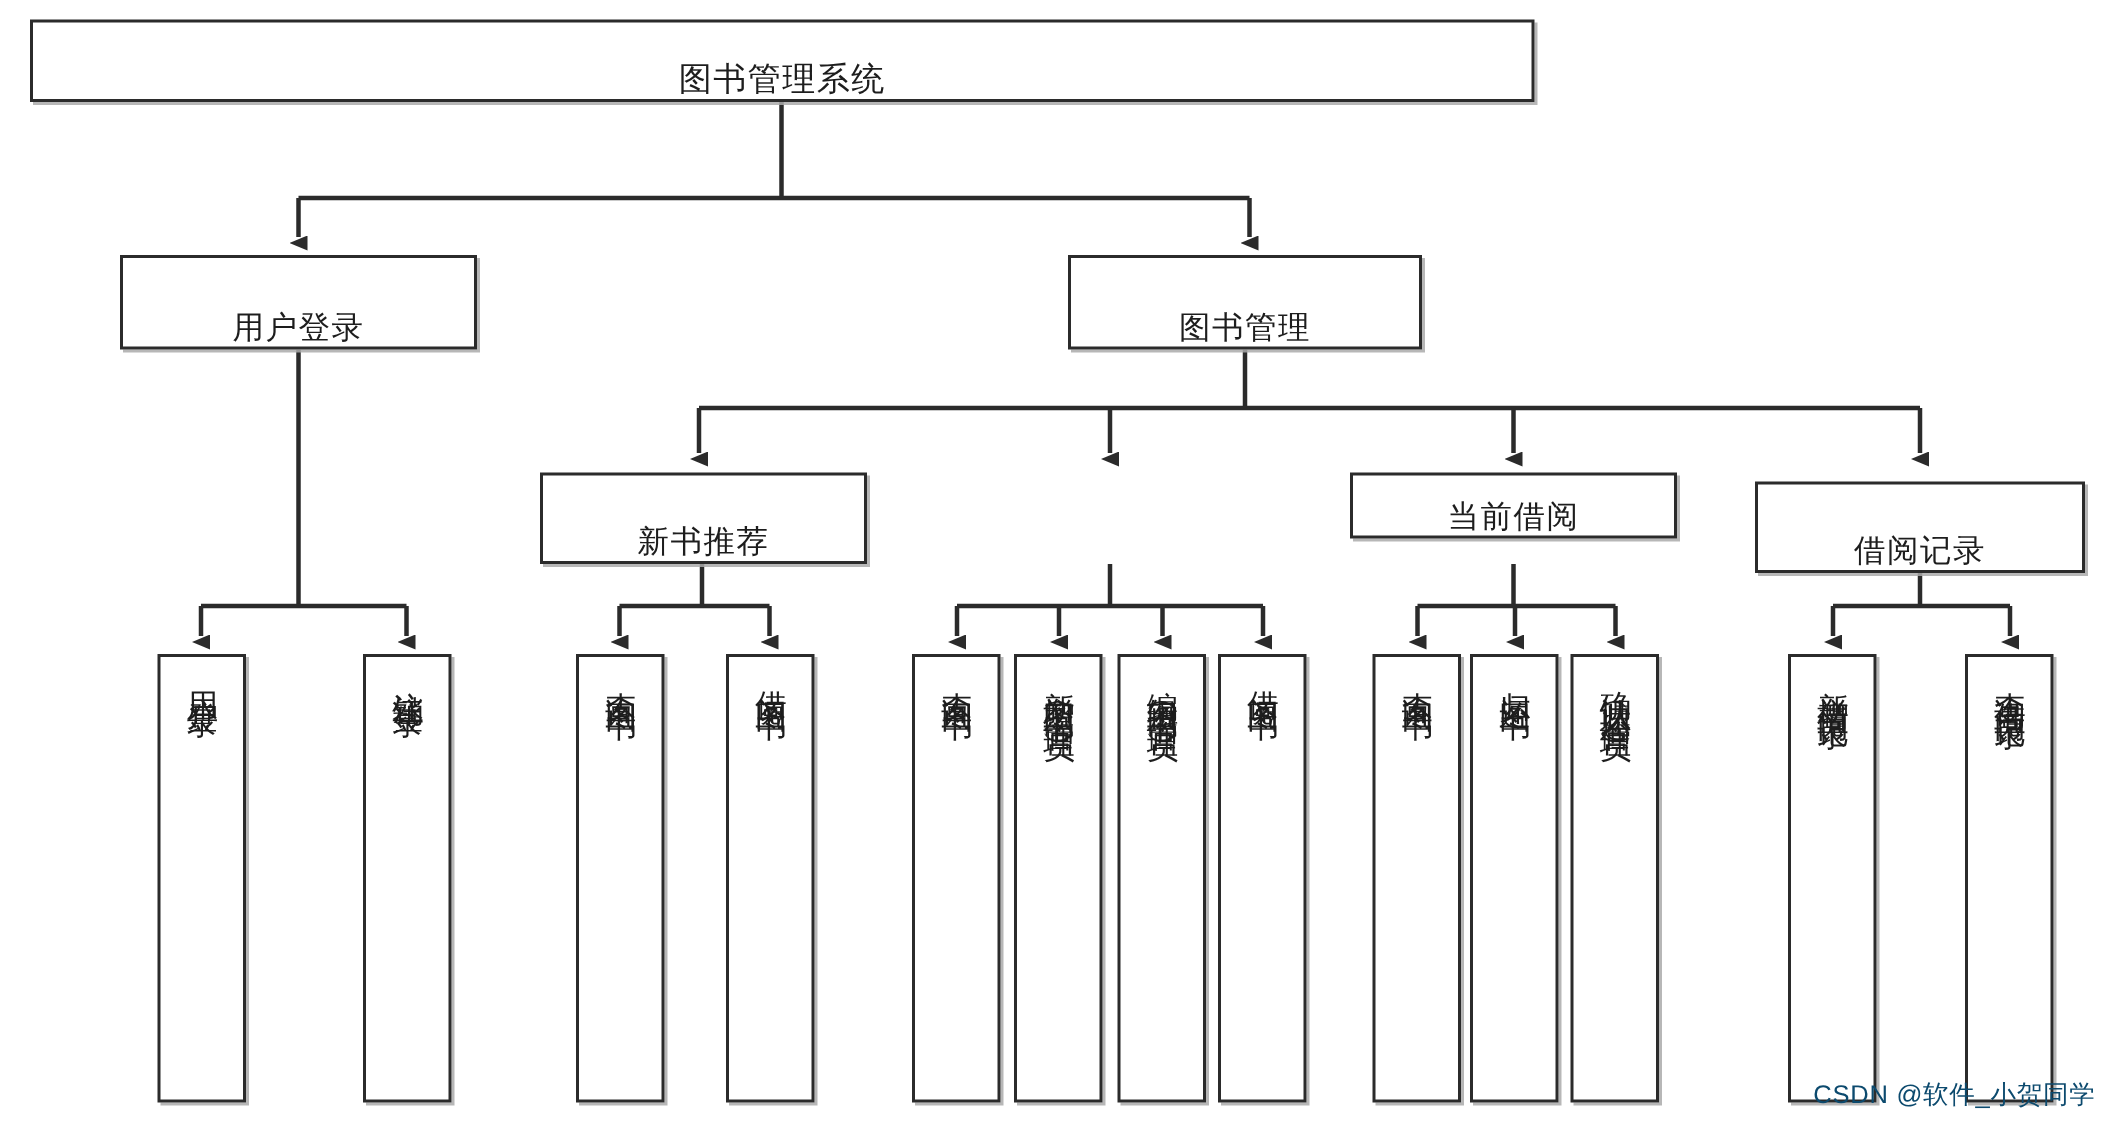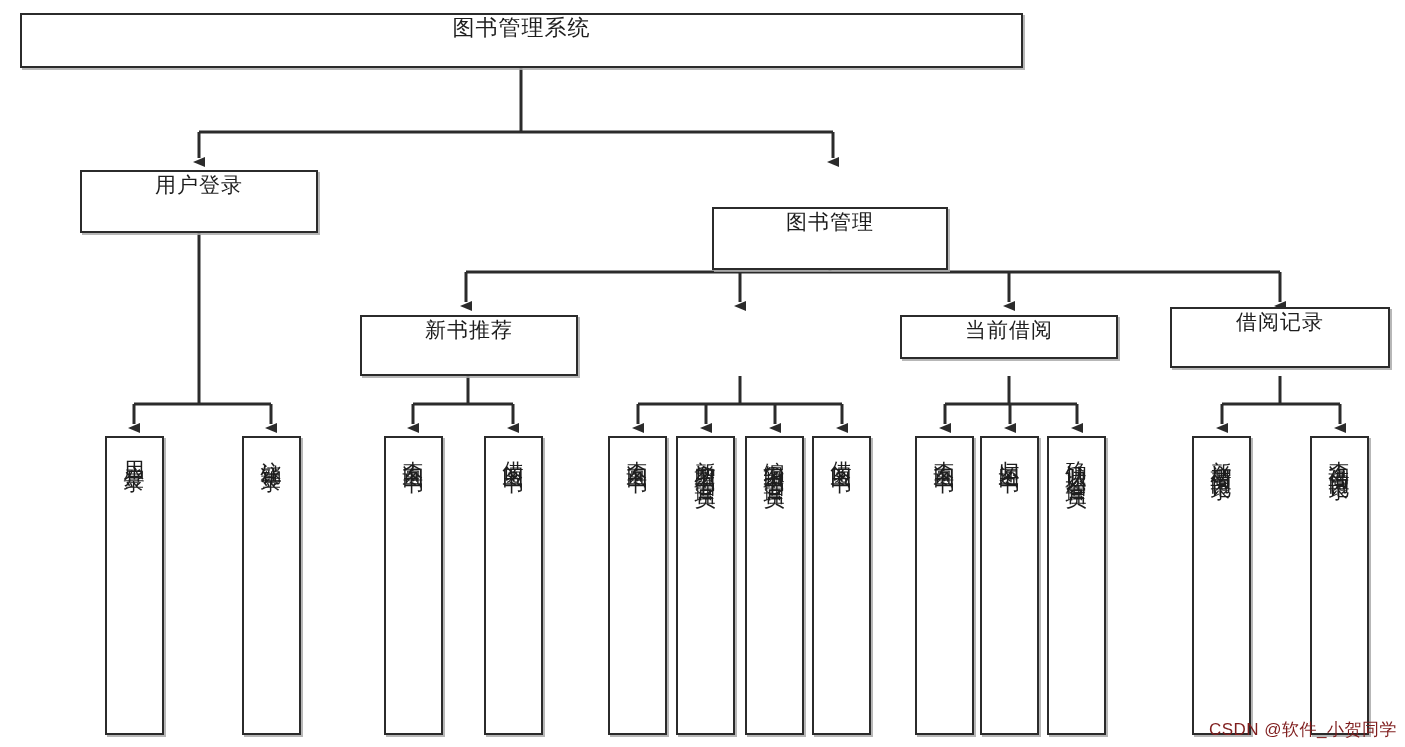--- a/index.html
+++ b/index.html
@@ -23,21 +23,21 @@
     height: 747px;
     pointer-events: none;
   }
   .node {
     position: absolute;
     box-sizing: border-box;
     background: #ffffff;
     border: 2.5px solid #2b2b2b;
     box-shadow: 2px 2px 0 0 rgba(170,170,170,0.85);
     display: flex;
-    align-items: flex-start;
+    align-items: flex-end;
     justify-content: center;
     color: #1d1d1d;
   }
   .node .label-h {
     font-size: 21px;
     line-height: 1.2;
     letter-spacing: 1px;
     white-space: nowrap;
   }
   .node.leaf {
@@ -52,21 +52,21 @@
     letter-spacing: 4px;
     line-height: 1;
     white-space: nowrap;
   }
   .node.root .label-h { font-size: 22px; }
   .watermark {
     position: absolute;
     right: 8px;
     bottom: 6px;
     font-size: 17px;
-    color: #7f1d1d;
+    color: #0c4a6e;
     letter-spacing: 0.5px;
     white-space: nowrap;
   }
 </style>
 </head>
 <body>
 
 <div id="canvas">
 
   <svg class="edges" viewBox="0 0 1405 747">
@@ -120,34 +120,34 @@
   </svg>
 
   <div class="node root" style="left:20px; top:13px; width:1003px; height:55px;">
     <span class="label-h">图书管理系统</span>
   </div>
 
   <div class="node" style="left:80px; top:170px; width:238px; height:63px;">
     <span class="label-h">用户登录</span>
   </div>
 
-  <div class="node" style="left:712px; top:170px; width:236px; height:63px;margin-top:37px;">
+  <div class="node" style="left:712px; top:170px; width:236px; height:63px;">
     <span class="label-h">图书管理</span>
   </div>
 
   <div class="node" style="left:360px; top:315px; width:218px; height:61px;">
     <span class="label-h">新书推荐</span>
   </div>
 
 
   <div class="node" style="left:900px; top:315px; width:218px; height:44px;">
     <span class="label-h">当前借阅</span>
   </div>
 
-  <div class="node" style="left:1170px; top:307px; width:220px; height:61px;">
+  <div class="node" style="left:1170px; top:321px; width:220px; height:61px;">
     <span class="label-h">借阅记录</span>
   </div>
 
   <div class="node leaf" style="left:105px; top:436px; width:59px; height:299px;">
     <span class="label-v">用户登录</span>
   </div>
 
   <div class="node leaf" style="left:242px; top:436px; width:59px; height:299px;">
     <span class="label-v">注销登录</span>
   </div>

